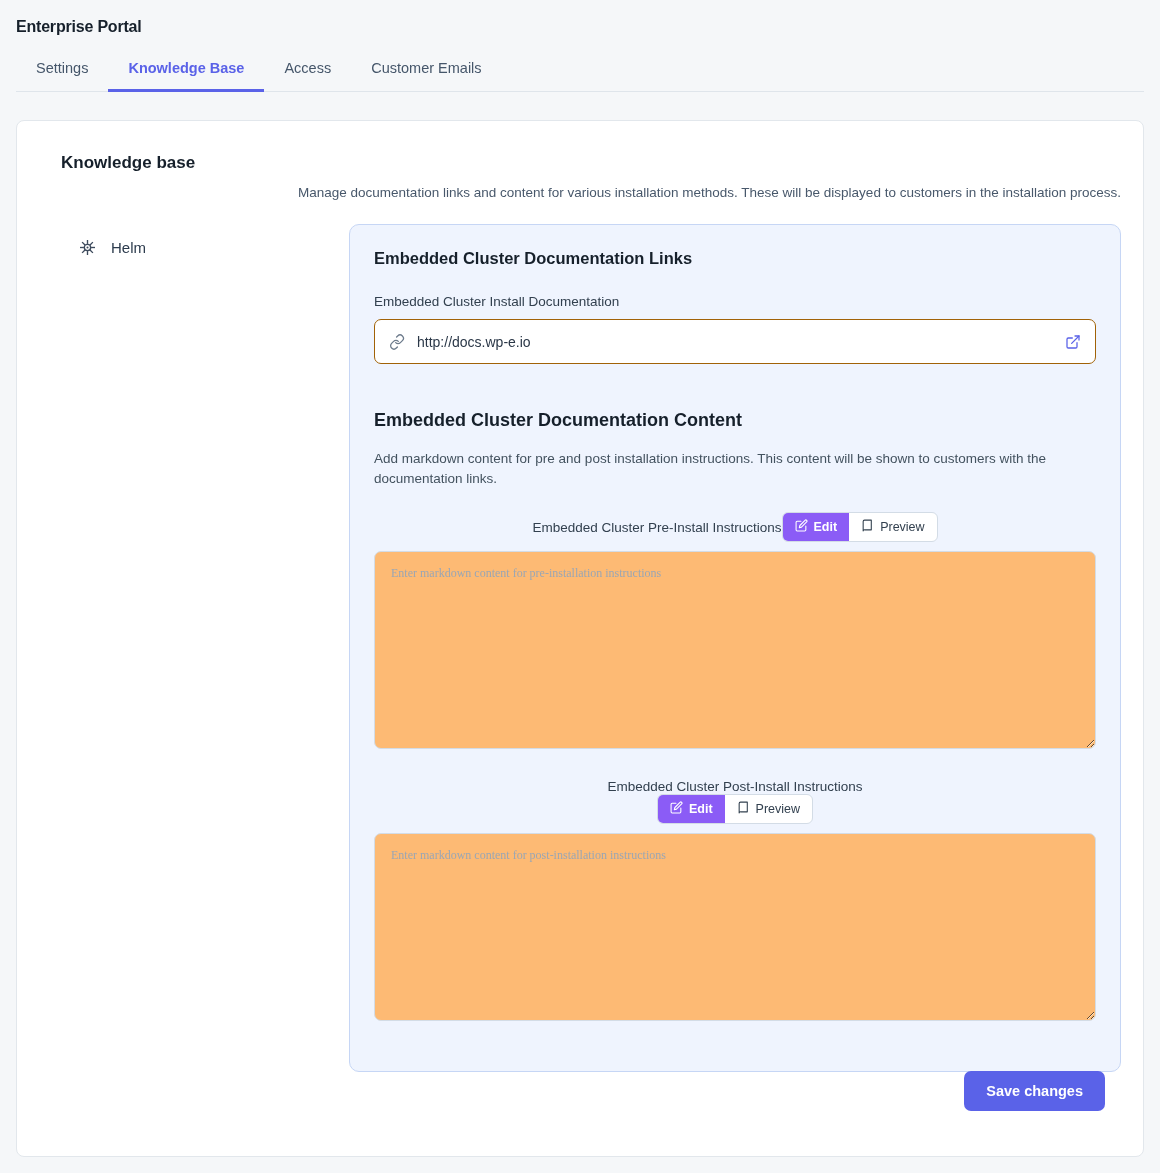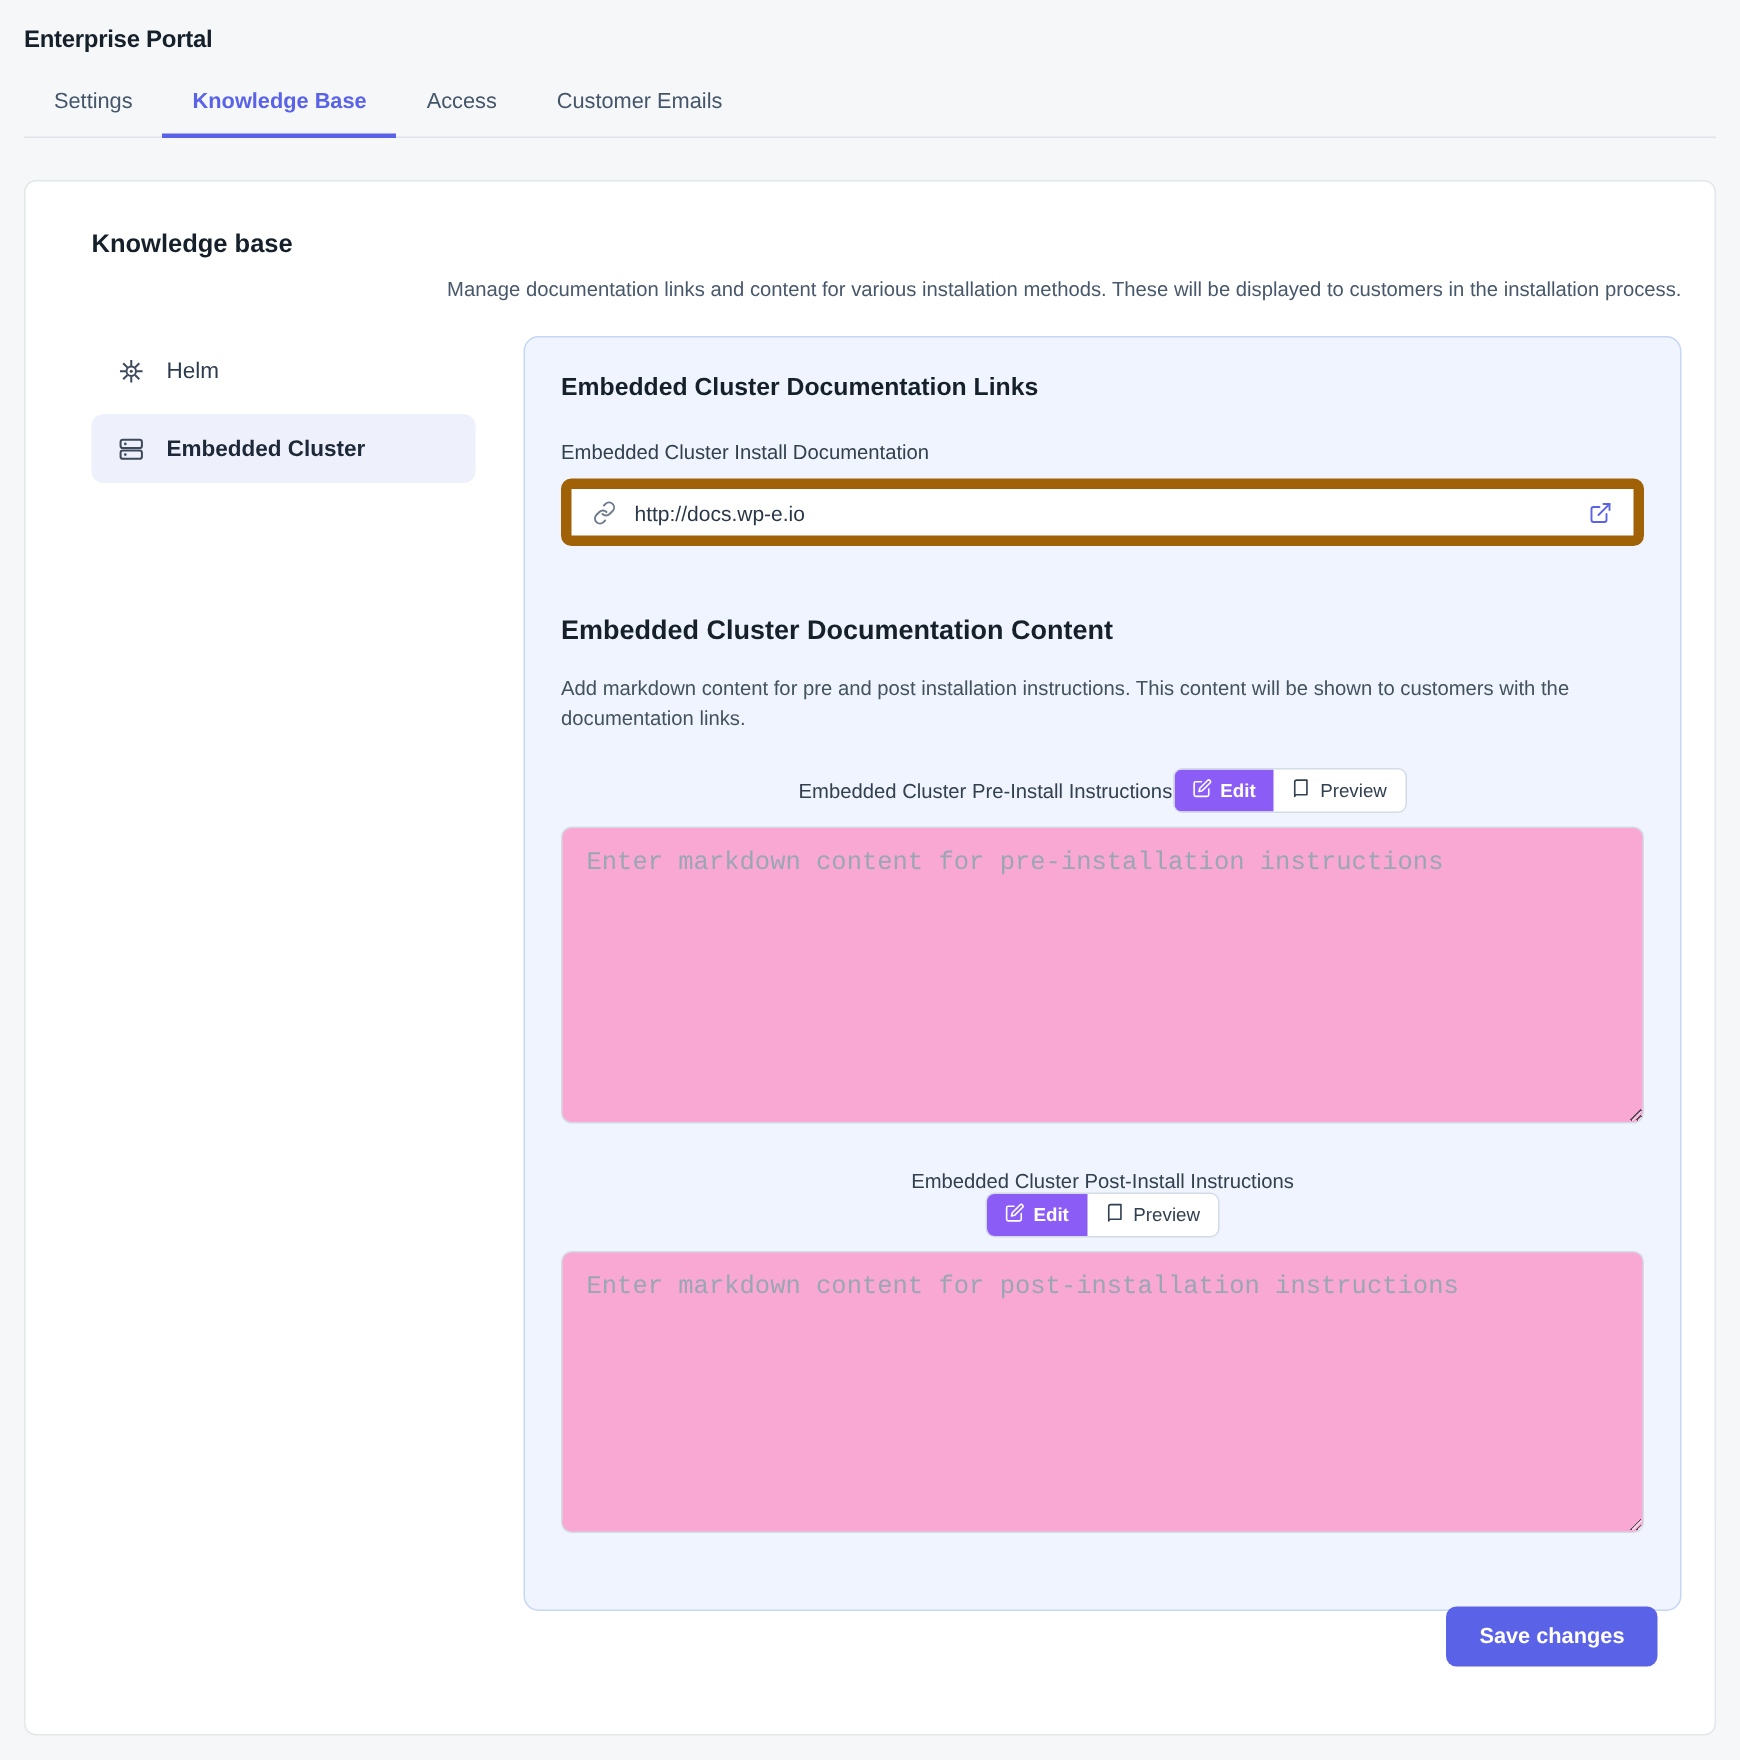--- a/index.html
+++ b/index.html
@@ -126,21 +126,21 @@
     margin: 2px 0 26px 0;
   }
   .field-label {
     font-size: 13.5px;
     color: #32404f;
     margin-bottom: 10px;
   }
   .url-input {
     position: relative;
     background: #ffffff;
-    border: 7px solid #a16207;
+    border: 1px solid #a16207;
     border-radius: 7px;
     height: 45px;
     display: flex;
     align-items: center;
     padding: 0 14px;
     gap: 12px;
   }
   .url-input .val {
     font-size: 14px;
     color: #2a3747;
@@ -197,26 +197,26 @@
     color: #32404f;
     cursor: pointer;
   }
   .toggle button.on {
     background: #8b5cf6;
     color: #ffffff;
     font-weight: bold;
   }
   textarea.md {
     width: 100%;
-    background: #f9a8d4;
+    background: #fdba74;
     border: 1px solid #d3dce6;
     border-radius: 7px;
     padding: 14px 16px;
-    font-family: Liberation Mono, monospace;
-    font-size: 17px;
+    font-family: Liberation Serif, serif;
+    font-size: 12px;
     color: #2a3747;
     resize: vertical;
     outline: none;
   }
   textarea.md::placeholder { color: #9aa6b4; }
   #pre-install-textarea { height: 198px; }
   #post-install-textarea { height: 188px; margin-bottom: 20px; }
   
   .footer {
     position: absolute;
@@ -266,31 +266,20 @@
               <line x1="12" y1="16.5" x2="12" y2="21.5"></line>
               <line x1="2.5" y1="12" x2="7.5" y2="12"></line>
               <line x1="16.5" y1="12" x2="21.5" y2="12"></line>
               <line x1="5.2" y1="5.2" x2="8.8" y2="8.8"></line>
               <line x1="15.2" y1="15.2" x2="18.8" y2="18.8"></line>
               <line x1="18.8" y1="5.2" x2="15.2" y2="8.8"></line>
               <line x1="8.8" y1="15.2" x2="5.2" y2="18.8"></line>
             </svg>
           </span>
           <span>Helm</span>
-        </div>
-        <div class="side-item active">
-          <span class="side-icon">
-            <svg width="19" height="19" viewBox="0 0 24 24" fill="none" stroke="currentColor" stroke-width="1.7">
-              <rect x="3" y="4" width="18" height="7" rx="2"></rect>
-              <rect x="3" y="13" width="18" height="7" rx="2"></rect>
-              <line x1="7" y1="7.5" x2="7.01" y2="7.5" stroke-linecap="round" stroke-width="2.2"></line>
-              <line x1="7" y1="16.5" x2="7.01" y2="16.5" stroke-linecap="round" stroke-width="2.2"></line>
-            </svg>
-          </span>
-          <span>Embedded Cluster</span>
         </div>
       </div>
 
       <div class="panel">
         <h3>Embedded Cluster Documentation Links</h3>
 
         <div class="field-label">Embedded Cluster Install Documentation</div>
         <div class="url-input">
           <span class="link-icon">
             <svg width="16" height="16" viewBox="0 0 24 24" fill="none" stroke="currentColor" stroke-width="1.9" stroke-linecap="round">

